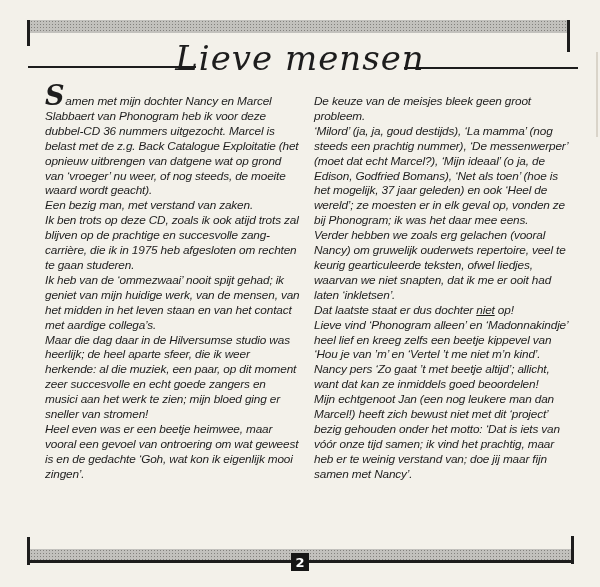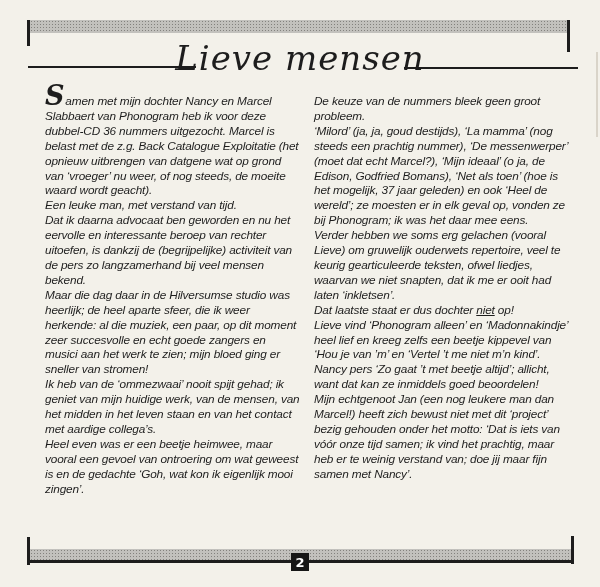--- a/index.html
+++ b/index.html
@@ -72,30 +72,30 @@
   <div class="cap cap-tl" data-name="top-border-left-cap"></div>
   <div class="cap cap-tr" data-name="top-border-right-cap"></div>
 
   <div class="rule rule-left" data-name="title-rule-left"></div>
   <div class="title" data-name="page-title">Lieve mensen</div>
   <div class="rule rule-right" data-name="title-rule-right"></div>
 
   <div class="columns" data-name="text-columns">
     <div class="col" data-name="left-column">
         <p data-name="paragraph"><span>Samen met mijn dochter Nancy en Marcel Slabbaert van Phonogram heb ik voor deze dubbel-CD 36 nummers uitgezocht. Marcel is belast met de z.g. Back Catalogue Exploitatie (het opnieuw uitbrengen van datgene wat op grond van ‘vroeger’ nu weer, of nog steeds, de moeite waard wordt geacht).</span></p>
-        <p data-name="paragraph"><span>Een leuke man, met verstand van tijd.</span></p>
-        <p data-name="paragraph"><span>Dat ik daarna advocaat ben geworden en nu het eervolle en interessante beroep van rechter uitoefen, is dankzij de (begrijpelijke) activiteit van de pers zo langzamerhand bij veel mensen bekend.</span></p>
+        <p data-name="paragraph"><span>Een bezig man, met verstand van zaken.</span></p>
+        <p data-name="paragraph"><span>Ik ben trots op deze CD, zoals ik ook atijd trots zal blijven op de prachtige en succesvolle zang-carrière, die ik in 1975 heb afgesloten om rechten te gaan studeren.</span></p>
+        <p data-name="paragraph"><span>Ik heb van de ‘ommezwaai’ nooit spijt gehad; ik geniet van mijn huidige werk, van de mensen, van het midden in het leven staan en van het contact met aardige collega’s.</span></p>
         <p data-name="paragraph"><span>Maar die dag daar in de Hilversumse studio was heerlijk; de heel aparte sfeer, die ik weer herkende: al die muziek, een paar, op dit moment zeer succesvolle en echt goede zangers en musici aan het werk te zien; mijn bloed ging er sneller van stromen!</span></p>
-        <p data-name="paragraph"><span>Ik heb van de ‘ommezwaai’ nooit spijt gehad; ik geniet van mijn huidige werk, van de mensen, van het midden in het leven staan en van het contact met aardige collega’s.</span></p>
         <p data-name="paragraph"><span>Heel even was er een beetje heimwee, maar vooral een gevoel van ontroering om wat geweest is en de gedachte ‘Goh, wat kon ik eigenlijk mooi zingen’.</span></p>
       </div>
     <div class="col" data-name="right-column">
-        <p data-name="paragraph"><span>De keuze van de nummers bleek geen groot probleem.</span></p>
+        <p data-name="paragraph"><span>De keuze van de meisjes bleek geen groot probleem.</span></p>
         <p data-name="paragraph"><b>‘Milord’</b><span> (ja, ja, goud destijds), </span><b>‘La mamma’</b><span> (nog steeds een prachtig nummer), </span><b>‘De messenwerper’</b><span> (moet dat echt Marcel?), </span><b>‘Mijn ideaal’</b><span> (o ja, de Edison, Godfried Bomans), </span><b>‘Net als toen’</b><span> (hoe is het mogelijk, 37 jaar geleden) en ook </span><b>‘Heel de wereld’</b><span>; ze moesten er in elk geval op, vonden ze bij Phonogram; ik was het daar mee eens.</span></p>
-        <p data-name="paragraph"><span>Verder hebben we soms erg gelachen (vooral Lieve) om gruwelijk ouderwets repertoire, veel te keurig gearticuleerde teksten, ofwel liedjes, waarvan we niet snapten, dat ik me er ooit had laten ‘inkletsen’.</span></p>
+        <p data-name="paragraph"><span>Verder hebben we zoals erg gelachen (vooral Nancy) om gruwelijk ouderwets repertoire, veel te keurig gearticuleerde teksten, ofwel liedjes, waarvan we niet snapten, dat ik me er ooit had laten ‘inkletsen’.</span></p>
         <p data-name="paragraph"><span>Dat laatste staat er dus dochter </span><span><u>niet</u></span><span> op!</span></p>
         <p data-name="paragraph"><span>Lieve vind </span><b>‘Phonogram alleen’</b><span> en </span><b>‘Madonnakindje’</b><span> heel lief en kreeg zelfs een beetje kippevel van </span><b>‘Hou je van ’m’</b><span> en </span><b>‘Vertel ’t me niet m’n kind’.</b></p>
         <p data-name="paragraph"><span>Nancy pers </span><b>‘Zo gaat ’t met beetje altijd’</b><span>; allicht, want dat kan ze inmiddels goed beoordelen!</span></p>
         <p data-name="paragraph"><span>Mijn echtgenoot Jan (een nog leukere man dan Marcel!) heeft zich bewust niet met dit ‘project’ bezig gehouden onder het motto: ‘Dat is iets van vóór onze tijd samen; ik vind het prachtig, maar heb er te weinig verstand van; doe jij maar fijn samen met Nancy’.</span></p>
       </div>
   </div>
 
   <div class="band band-bottom" data-name="bottom-border-band"></div>
   <div class="cap cap-bl" data-name="bottom-border-left-cap"></div>
   <div class="cap cap-br" data-name="bottom-border-right-cap"></div>

